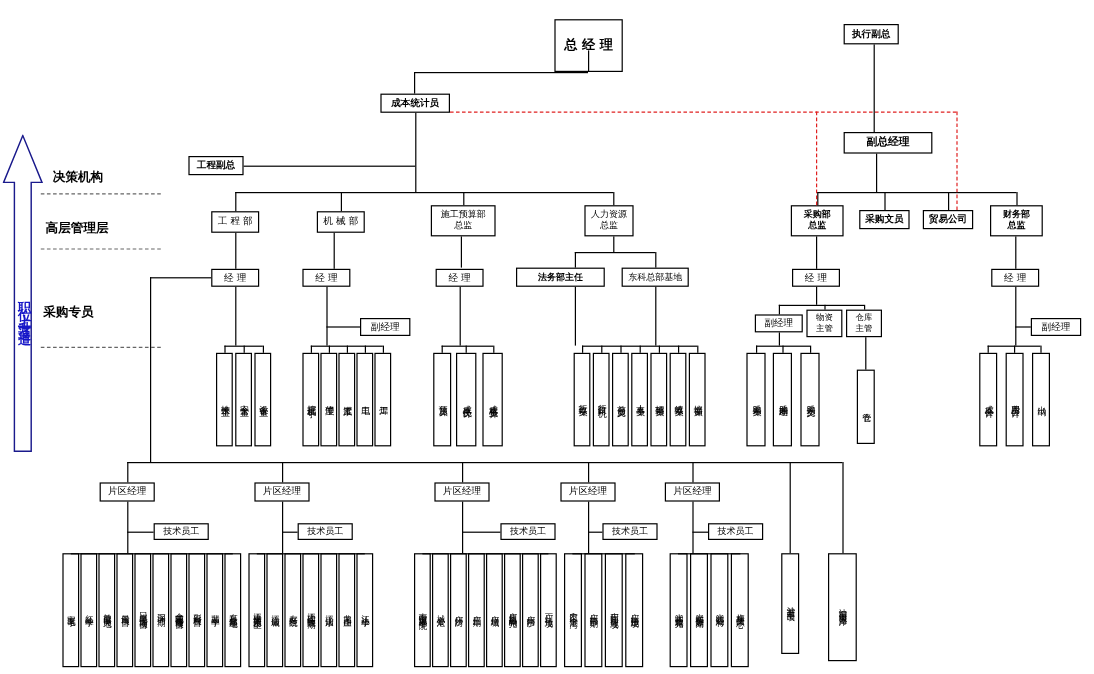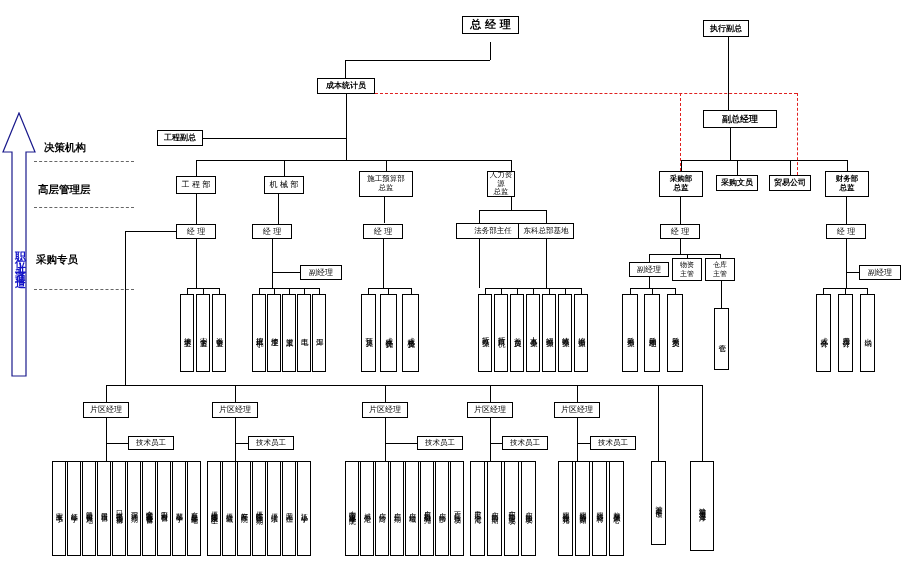--- a/index.html
+++ b/index.html
@@ -20,41 +20,41 @@
        font-size:11px;letter-spacing:5px;display:flex;align-items:center;justify-content:center;}
 </style>
 </head>
 <body>
 
 <div id="stage">
   <svg style="position:absolute;left:2px;top:112px;" width="34" height="266" viewBox="0 0 34 266">
     <polygon points="17,1 1,40 10,40 10,264 24,264 24,40 33,40" fill="#ffffff" stroke="#1a1a8c" stroke-width="1.2"></polygon>
   </svg>
   <div class="arrow-label">职位上升通道</div>
-<div class="box b" style="left: 462px; top: 16px; width: 57px; height: 18px; font-size: 11px;">总 经 理</div>
+<div class="box b" style="left: 462px; top: 16px; width: 57px; height: 44px; font-size: 11px;">总 经 理</div>
     <div class="box b" style="left: 703px; top: 20px; width: 46px; height: 17px; font-size: 8px;">执行副总</div>
     <div class="box b" style="left: 317px; top: 78px; width: 58px; height: 16px; font-size: 8px;">成本统计员</div>
     <div class="box b" style="left: 703px; top: 110px; width: 74px; height: 18px; font-size: 9px;">副总经理</div>
     <div class="box b" style="left: 157px; top: 130px; width: 46px; height: 16px; font-size: 8px;">工程副总</div>
     <div class="box" style="left: 176px; top: 176px; width: 40px; height: 18px; font-size: 8px;">工 程 部</div>
     <div class="box" style="left: 264px; top: 176px; width: 40px; height: 18px; font-size: 8px;">机 械 部</div>
     <div class="box" style="left: 359px; top: 171px; width: 54px; height: 26px; font-size: 7.5px;">施工预算部
 总监</div>
-    <div class="box" style="left: 487px; top: 171px; width: 28px; height: 26px; font-size: 7.5px;">人力资源
+    <div class="box" style="left: 487px; top: 171px; width: 41px; height: 26px; font-size: 7.5px;">人力资源
 总监</div>
     <div class="box b" style="left: 659px; top: 171px; width: 44px; height: 26px; font-size: 7.5px;">采购部
 总监</div>
     <div class="box b" style="left: 716px; top: 175px; width: 42px; height: 16px; font-size: 8px;">采购文员</div>
     <div class="box b" style="left: 769px; top: 175px; width: 42px; height: 16px; font-size: 8px;">贸易公司</div>
     <div class="box b" style="left: 825px; top: 171px; width: 44px; height: 26px; font-size: 7.5px;">财务部
 总监</div>
     <div class="box" style="left: 176px; top: 224px; width: 40px; height: 15px; font-size: 8px;">经 理</div>
     <div class="box" style="left: 252px; top: 224px; width: 40px; height: 15px; font-size: 8px;">经 理</div>
     <div class="box" style="left: 363px; top: 224px; width: 40px; height: 15px; font-size: 8px;">经 理</div>
-    <div class="box" style="left: 456px; top: 223px; width: 74px; height: 16px; font-size: 7.5px;">法务部主任</div>
+    <div class="box" style="left: 430px; top: 223px; width: 74px; height: 16px; font-size: 7.5px; font-weight: bold;">法务部主任</div>
     <div class="box" style="left: 518px; top: 223px; width: 56px; height: 16px; font-size: 7.5px;">东科总部基地</div>
     <div class="box" style="left: 660px; top: 224px; width: 40px; height: 15px; font-size: 8px;">经 理</div>
     <div class="box" style="left: 826px; top: 224px; width: 40px; height: 15px; font-size: 8px;">经 理</div>
     <div class="box" style="left: 300px; top: 265px; width: 42px; height: 15px; font-size: 8px;">副经理</div>
     <div class="box" style="left: 629px; top: 262px; width: 40px; height: 15px; font-size: 8px;">副经理</div>
     <div class="box" style="left: 672px; top: 258px; width: 30px; height: 23px; font-size: 7px;">物资
 主管</div>
     <div class="box" style="left: 705px; top: 258px; width: 30px; height: 23px; font-size: 7px;">仓库
 主管</div>
     <div class="box" style="left: 859px; top: 265px; width: 42px; height: 15px; font-size: 8px;">副经理</div>

